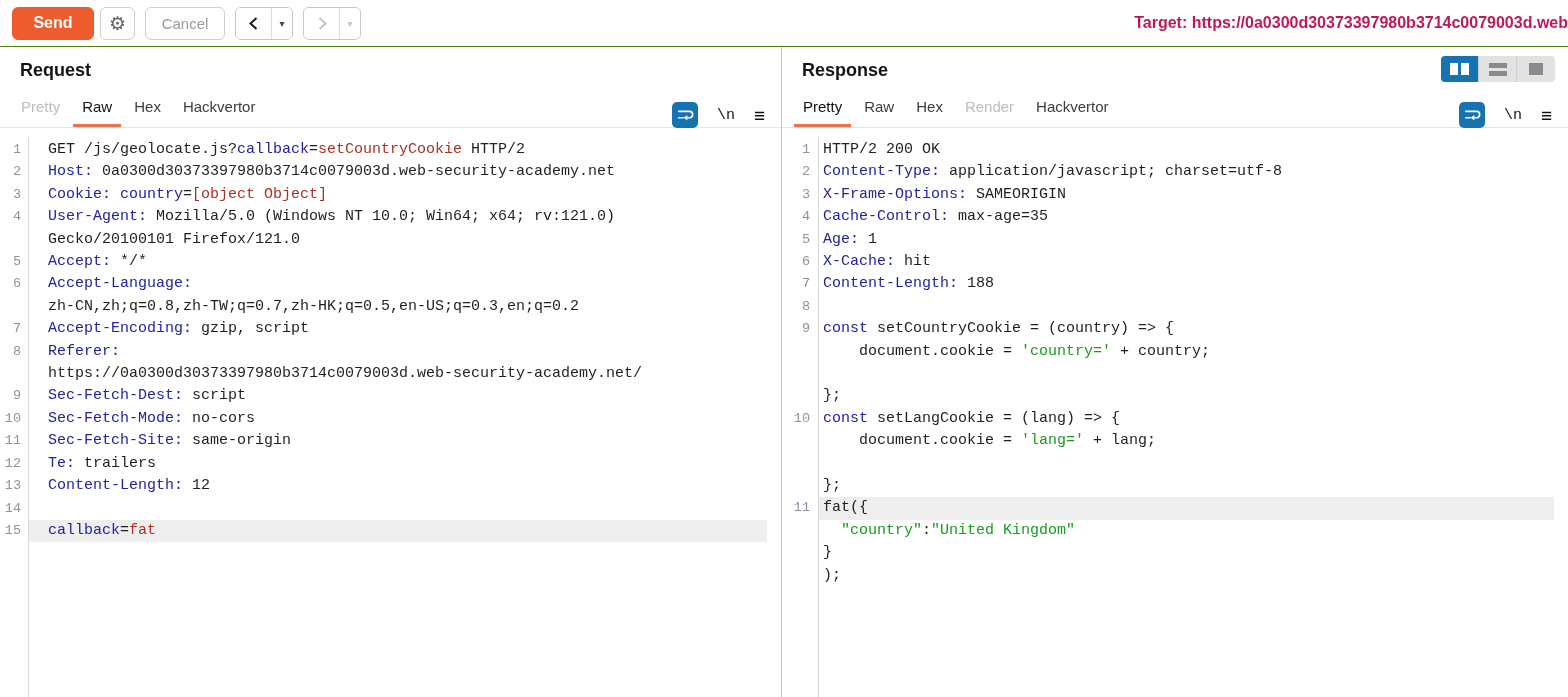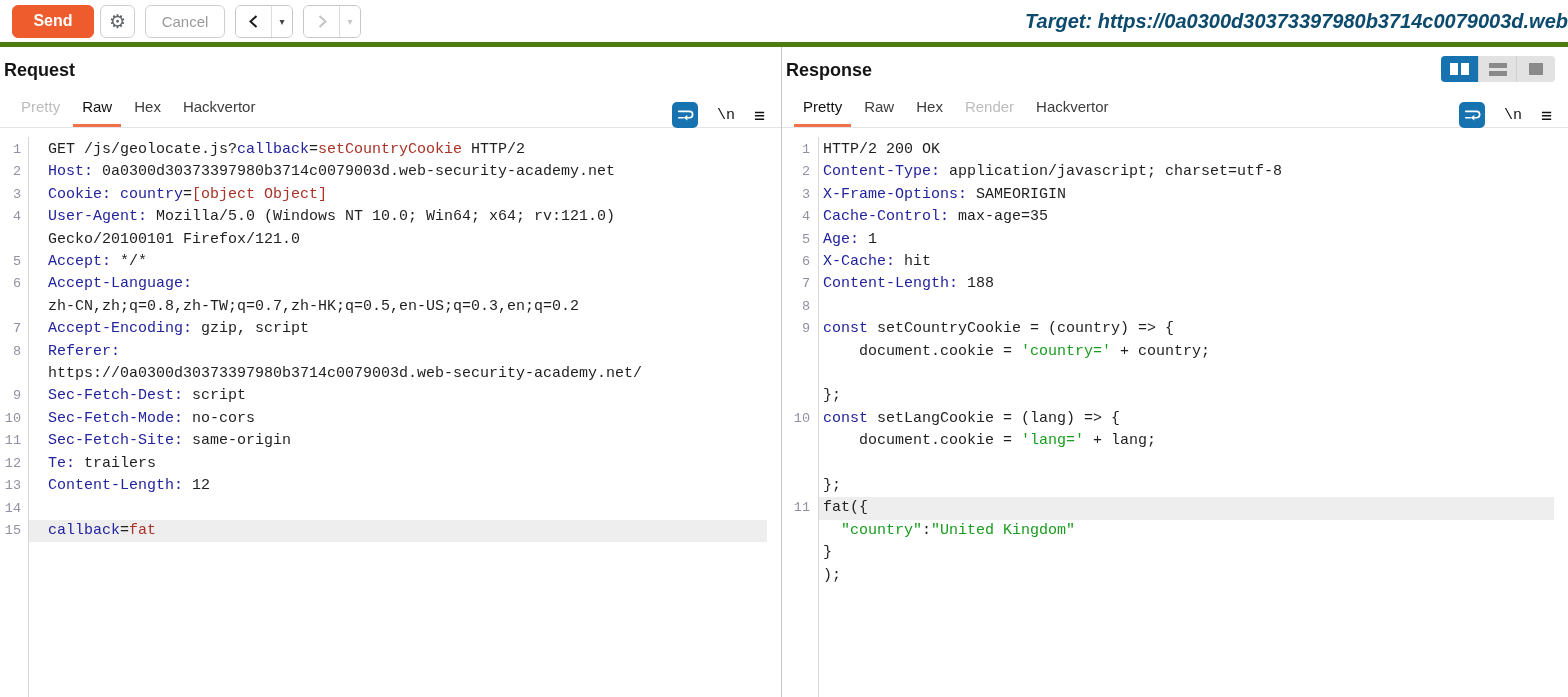--- a/index.html
+++ b/index.html
@@ -1,49 +1,49 @@
 <!DOCTYPE html>
 <html style="--accent: #ee5b2c; --tab-underline: #f0714a; --burp-blue: #1673b0; --syn-blue: #23239f; --syn-red: #a93226; --syn-green: #189c1e; --hl: #eeeeee; --ln-grey: #9191a3;"><head>
 <meta charset="utf-8">
 <style>
   * { margin:0; padding:0; box-sizing:border-box; }
   html,body { width:1568px; height:697px; overflow:hidden; background:#fff;
               font-family:"Liberation Sans", sans-serif; }
 
   
   .toolbar { height:47px; display:flex; align-items:center; padding-left:12px;
-             border-bottom:5px solid #4d7c0f; background:#fff; position:relative; }
+             border-bottom:1px solid #4d7c0f; background:#fff; position:relative; }
   .btn { height:33px; display:inline-flex; align-items:center; justify-content:center;
          border:1px solid #cfcfcf; border-radius:6px; background:#fff; cursor:pointer;
          font-family:"Liberation Sans", sans-serif; }
   .send-btn { width:82px; background:var(--accent); border-color:var(--accent);
               color:#fff; font-weight:bold; font-size:16px; }
   .gear-btn { width:35px; margin-left:6px; color:#5f6368; font-size:19px; }
   .gear-btn span { font-family:"DejaVu Sans", sans-serif; }
   .cancel-btn { width:80px; margin-left:10px; color:#9a9a9a; font-size:15px;text-align:right; }
   .combo { display:flex; margin-left:10px; height:33px; border:1px solid #c6c6c6;
            border-radius:6px; overflow:hidden; background:#fff; }
   .combo .main { width:35px; display:flex; align-items:center; justify-content:center;
                  border:none; background:#fff; cursor:pointer; }
   .combo .drop { width:21px; display:flex; align-items:center; justify-content:center;
                  border:none; border-left:1px solid #ddd; background:#fff; cursor:pointer;
                  font-size:10px; color:#444; }
   .combo.disabled .drop { color:#c6c6c6; }
-  .target { margin-left:auto; font-weight:bold; font-size:20px; color:#0c4a6e;
-            white-space:nowrap; overflow:hidden; max-width:560px;font-style:italic; }
+  .target { margin-left:auto; font-weight:bold; font-size:16px; color:#be185d;
+            white-space:nowrap; overflow:hidden; max-width:560px; }
 
   
   .panes { display:flex; height:650px; }
   .pane { background:#fff; display:flex; flex-direction:column; }
   .pane.request { width:781px; }
   .pane-divider { width:1px; background:#c4c4c4; }
   .pane.response { flex:1; }
 
   .pane-head { position:relative; padding-top:13px; flex:0 0 90px; }
-  .pane-title { font-size:18px; font-weight:bold; color:#141414; margin-left:4px; }
+  .pane-title { font-size:18px; font-weight:bold; color:#141414; margin-left:20px; }
   .tabs { display:flex; gap:4px; margin-top:11px; padding-left:12px; height:36px;
           border-bottom:1px solid #e4e4e4; align-items:stretch; }
   .tab { padding:6px 9px 0; font-size:15px; color:#3d3d3d; cursor:pointer; }
   .tab.selected { color:#111; box-shadow: inset 0 -3px 0 var(--tab-underline); }
   .tab.disabled { color:#bdbdbd; }
 
   .editor-icons { position:absolute; right:16px; bottom:9px; display:flex;
                   gap:19px; align-items:center; }
   .wrap-btn { width:26px; height:26px; border:none; border-radius:5px;
               background:var(--burp-blue); display:flex; align-items:center;

